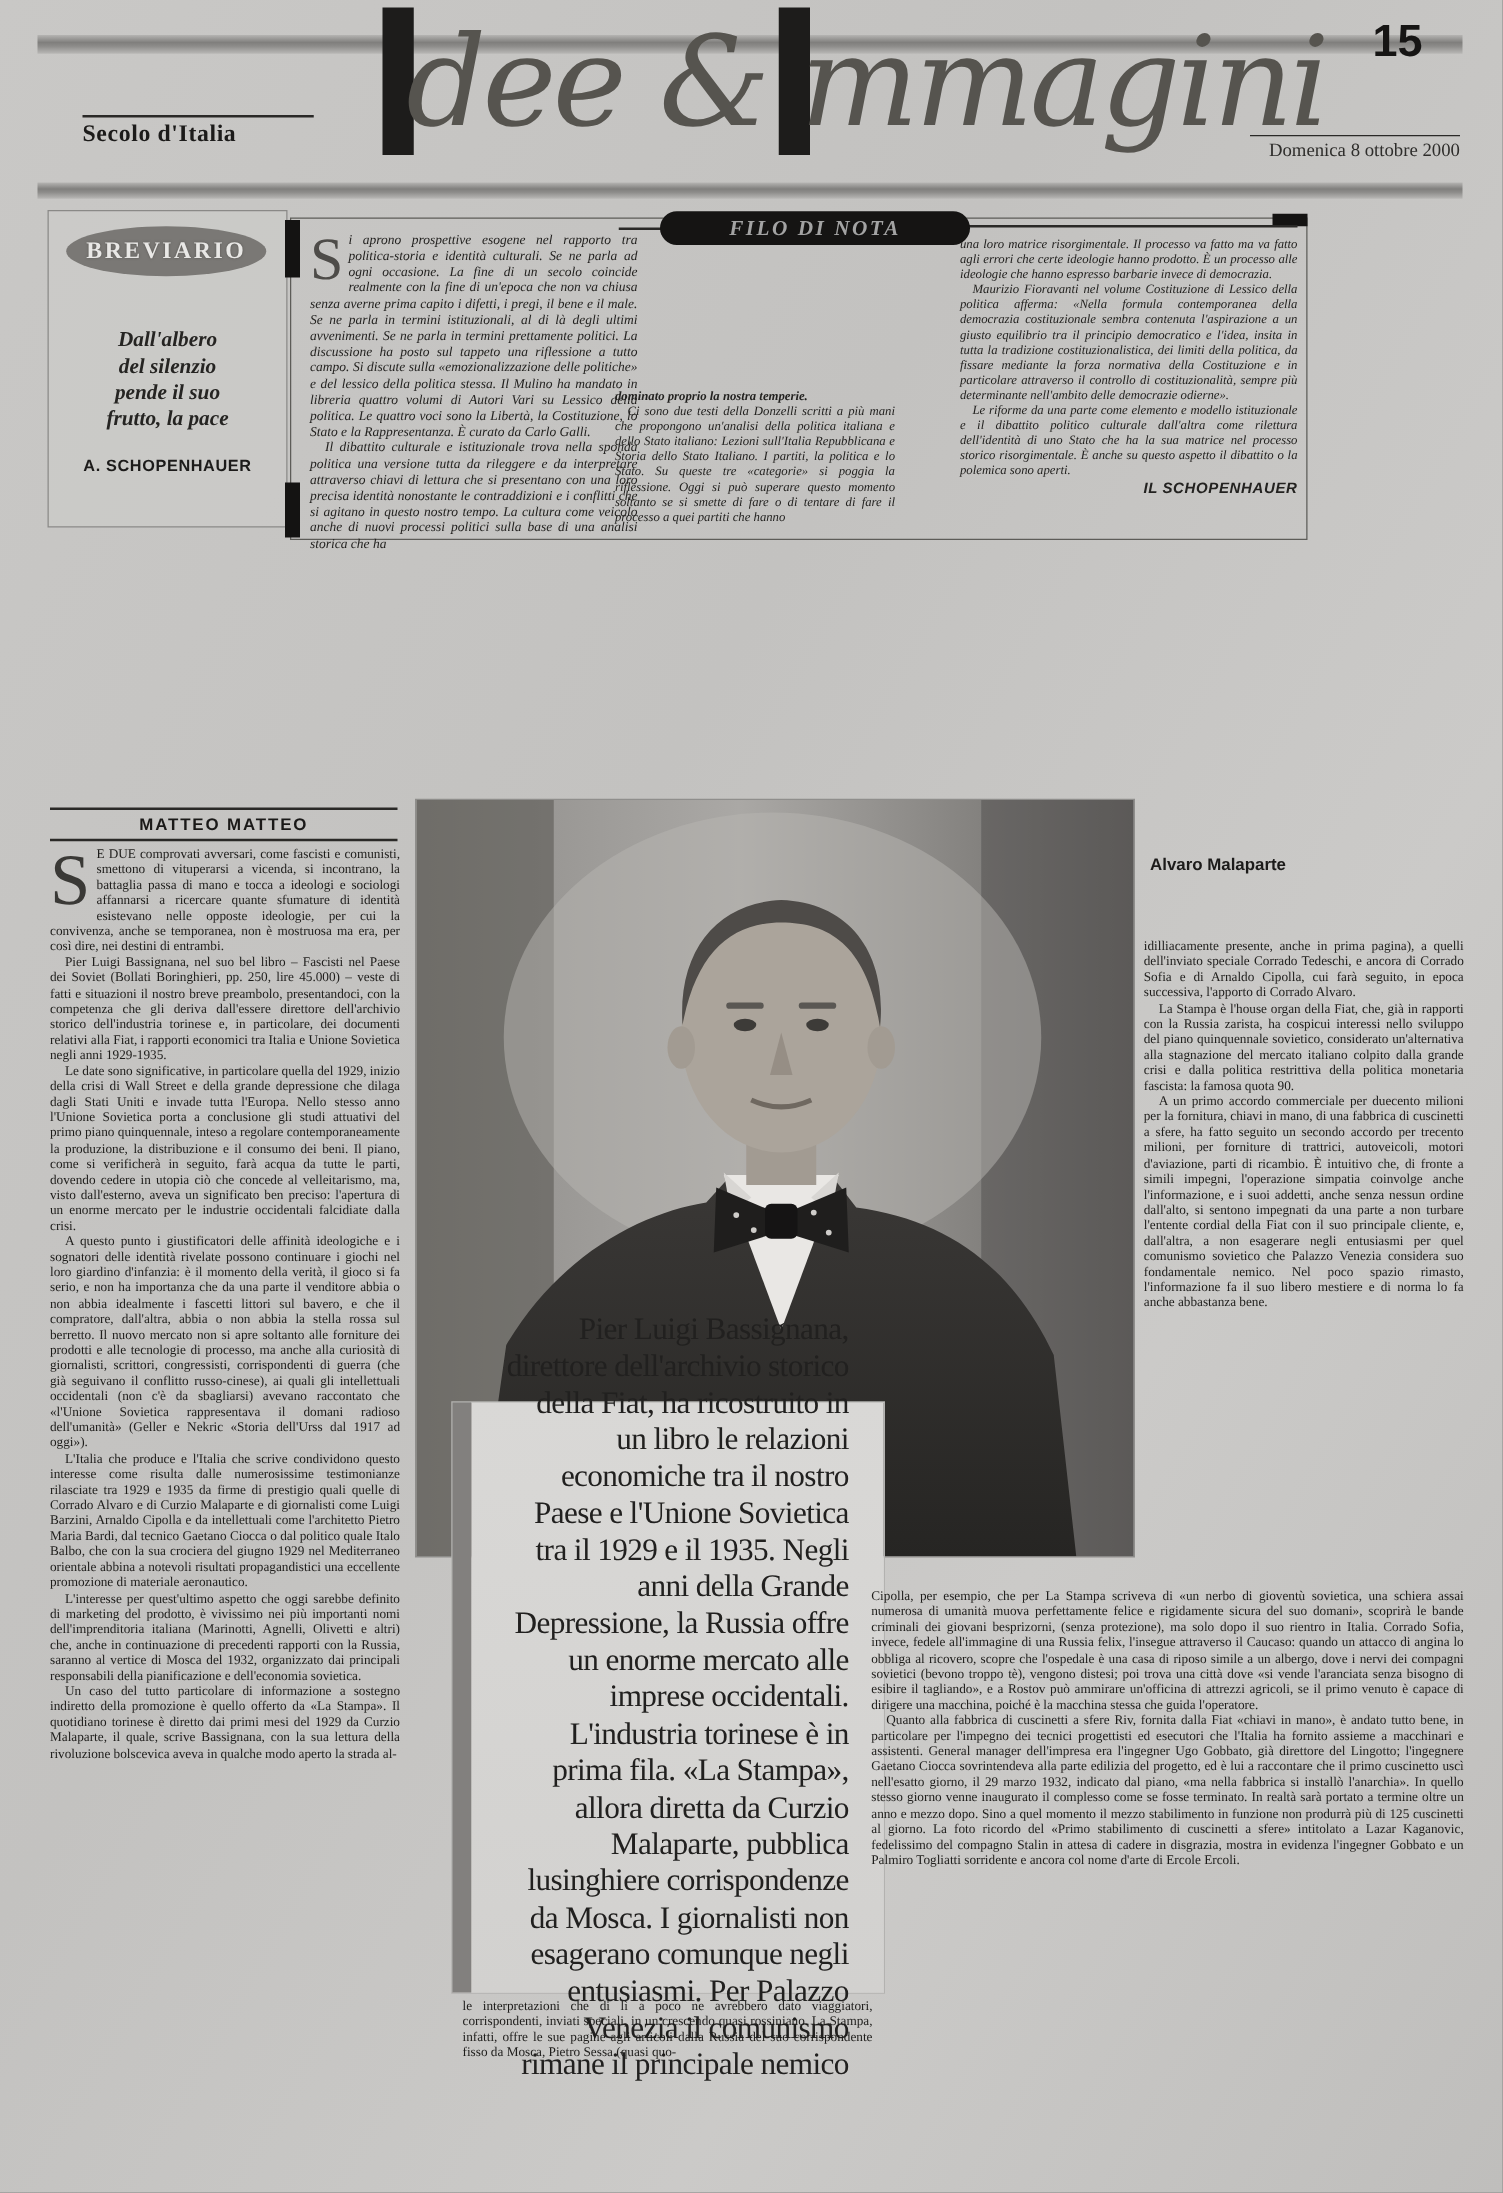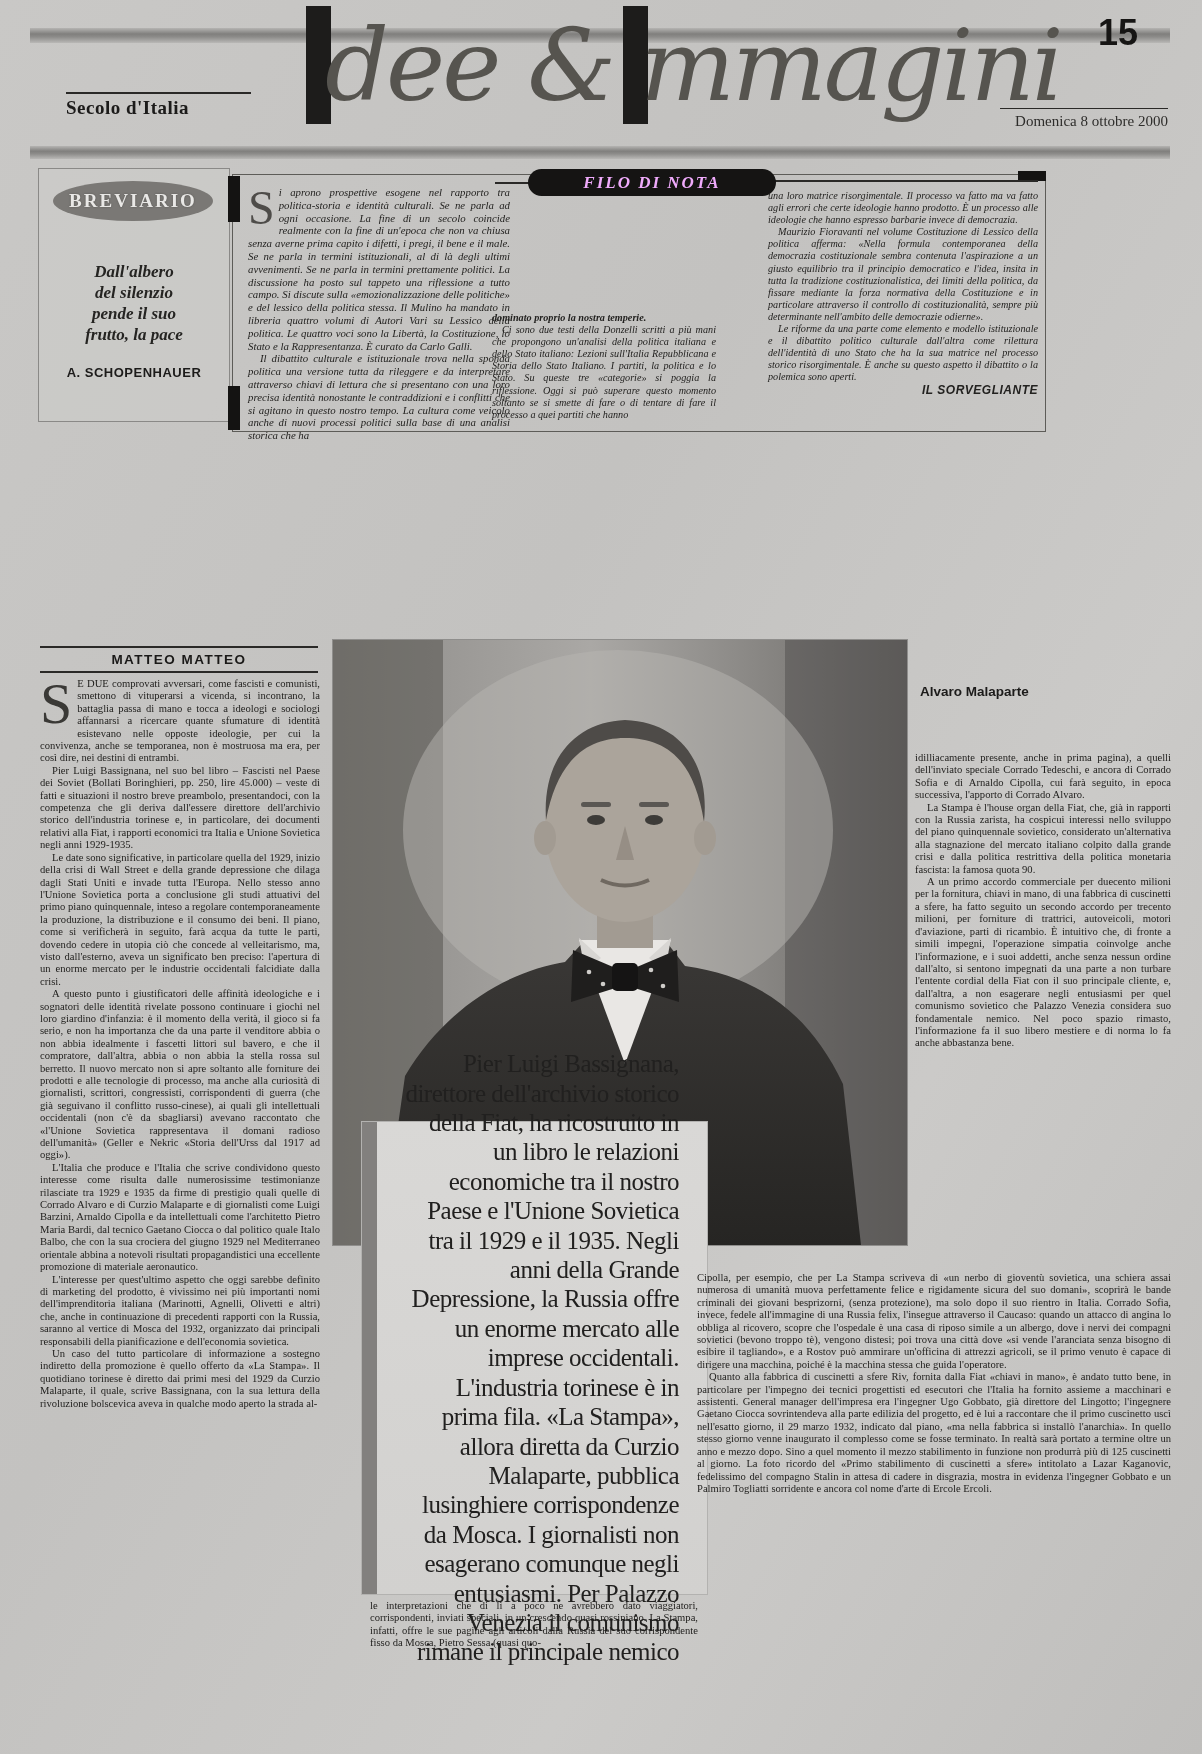--- a/index.html
+++ b/index.html
@@ -25,21 +25,21 @@
   .brevoval span{font-weight:bold;font-size:19px;letter-spacing:2px;color:#e9e8e6;text-shadow:0 0 2px #55534f;}
   .brevquote{font-style:italic;font-weight:bold;font-size:17px;line-height:21px;text-align:center;white-space:pre-line;color:#252422;}
   .brevauthor{font-family:"Liberation Sans",sans-serif;font-weight:bold;font-size:13px;text-align:center;letter-spacing:0.5px;}
   
   .frame{border:1.5px solid #5d5c58;}
   .tick{background:#141312;}
   .ed{font-style:italic;font-size:10.8px;line-height:12.8px;text-align:justify;color:#232220;}
   .ed .indent{text-indent:12px;margin:0;}
   .dropcap-ed{float:left;font-size:48px;line-height:40px;padding:2px 4px 0 0;color:#4e4c49;font-style:normal;}
   .filobar{background:#151413;border-radius:14px;display:flex;align-items:center;justify-content:center;}
-  .filobar span{color:#f0abfc;font-weight:bold;font-style:italic;font-size:17px;letter-spacing:2px;font-family:"Liberation Serif",serif;}
+  .filobar span{color:#a3a3a3;font-weight:bold;font-style:italic;font-size:17px;letter-spacing:2px;font-family:"Liberation Serif",serif;}
   .filoline{background:#2a2927;height:2px;}
   .filohead{font-size:27px;line-height:31px;text-align:center;white-space:pre-line;color:#1a1918;letter-spacing:-0.5px;}
   .filotxt{font-style:italic;font-size:10.2px;line-height:12.1px;text-align:justify;color:#232220;}
   .filotxt p{margin:0;text-indent:10px;}
   .filotxt p.noind{text-indent:0;}
   .filosig{font-family:"Liberation Sans",sans-serif;font-weight:bold;font-size:12px;text-align:right;letter-spacing:0.5px;}
   
   .kicker{font-size:44px;letter-spacing:-1px;color:#141312;white-space:nowrap;}
   .headline{font-size:116px;letter-spacing:-5px;color:#232221;white-space:nowrap;font-weight:500;}
   .bylinebox{border-top:2px solid #2a2927;border-bottom:2px solid #2a2927;padding:4px 0;
@@ -103,21 +103,21 @@
     <span>FILO DI NOTA</span>
   </div>
   <div class="abs filotxt" style="left:492px;top:312px;width:224px;">
     <p class="noind" style="font-weight:bold;">dominato proprio la nostra temperie.</p>
     <p>Ci sono due testi della Donzelli scritti a più mani che propongono un'analisi della politica italiana e dello Stato italiano: Lezioni sull'Italia Repubblicana e Storia dello Stato Italiano. I partiti, la politica e lo Stato. Su queste tre «categorie» si poggia la riflessione. Oggi si può superare questo momento soltanto se si smette di fare o di tentare di fare il processo a quei partiti che hanno</p>
   </div>
   <div class="abs filotxt" style="left:768px;top:190px;width:270px;">
     <p class="noind">una loro matrice risorgimentale. Il processo va fatto ma va fatto agli errori che certe ideologie hanno prodotto. È un processo alle ideologie che hanno espresso barbarie invece di democrazia.</p>
     <p>Maurizio Fioravanti nel volume Costituzione di Lessico della politica afferma: «Nella formula contemporanea della democrazia costituzionale sembra contenuta l'aspirazione a un giusto equilibrio tra il principio democratico e l'idea, insita in tutta la tradizione costituzionalistica, dei limiti della politica, da fissare mediante la forza normativa della Costituzione e in particolare attraverso il controllo di costituzionalità, sempre più determinante nell'ambito delle democrazie odierne».</p>
     <p>Le riforme da una parte come elemento e modello istituzionale e il dibattito politico culturale dall'altra come rilettura dell'identità di uno Stato che ha la sua matrice nel processo storico risorgimentale. È anche su questo aspetto il dibattito o la polemica sono aperti.</p>
-    <p class="noind filosig">IL SORVEGLIANTE</p>
+    <p class="noind filosig">IL SCHOPENHAUER</p>
   </div>
 
 
   <div class="abs bylinebox" style="left:40px;top:646px;width:278px;">MATTEO MATTEO</div>
 
   <div class="abs photoframe" style="left:333px;top:640px;width:574px;height:605px;">
     <svg width="574" height="605" viewBox="0 0 574 605">
       <defs>
         <linearGradient id="bgg" x1="0" y1="0" x2="1" y2="0">
           <stop offset="0" stop-color="#8e8c89"></stop>

